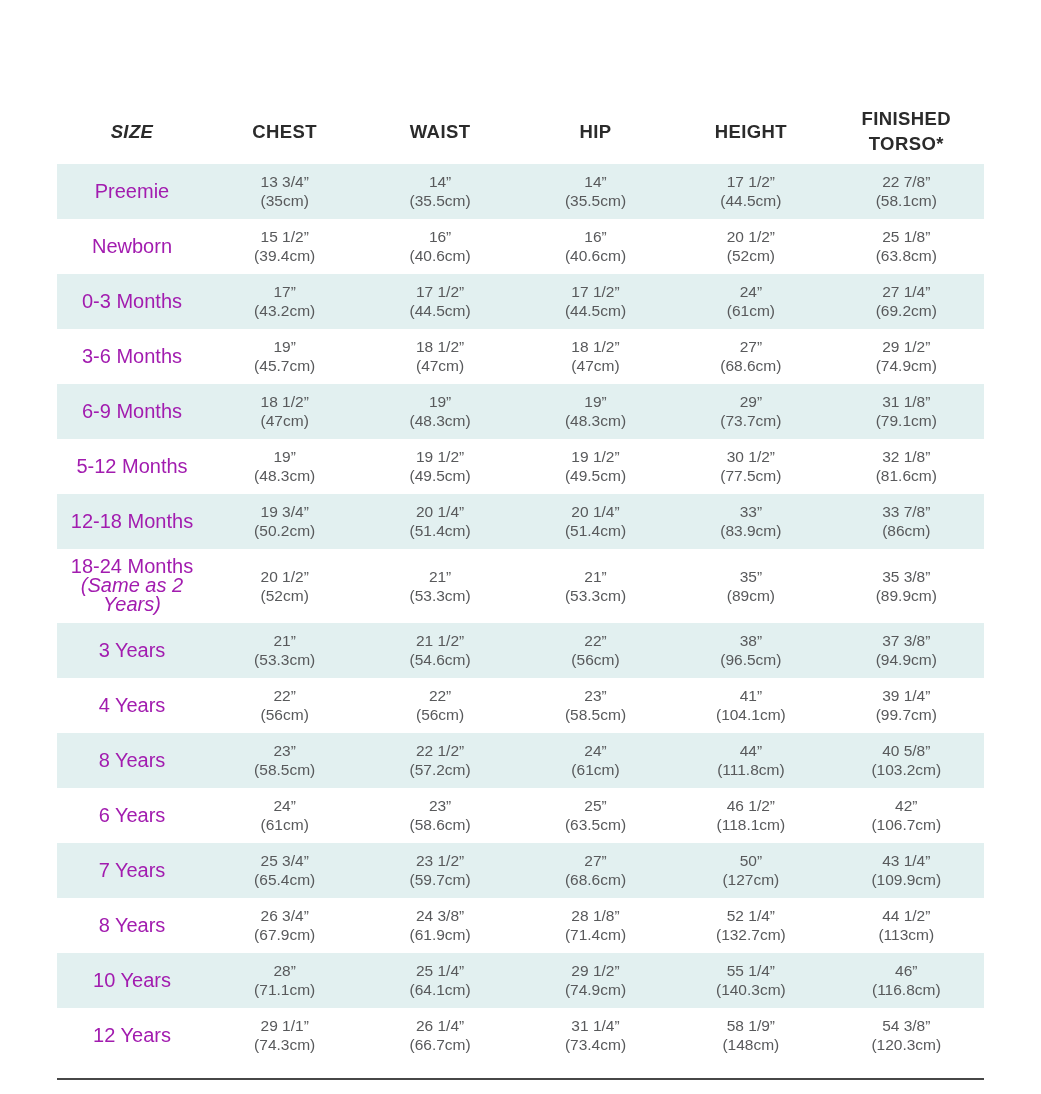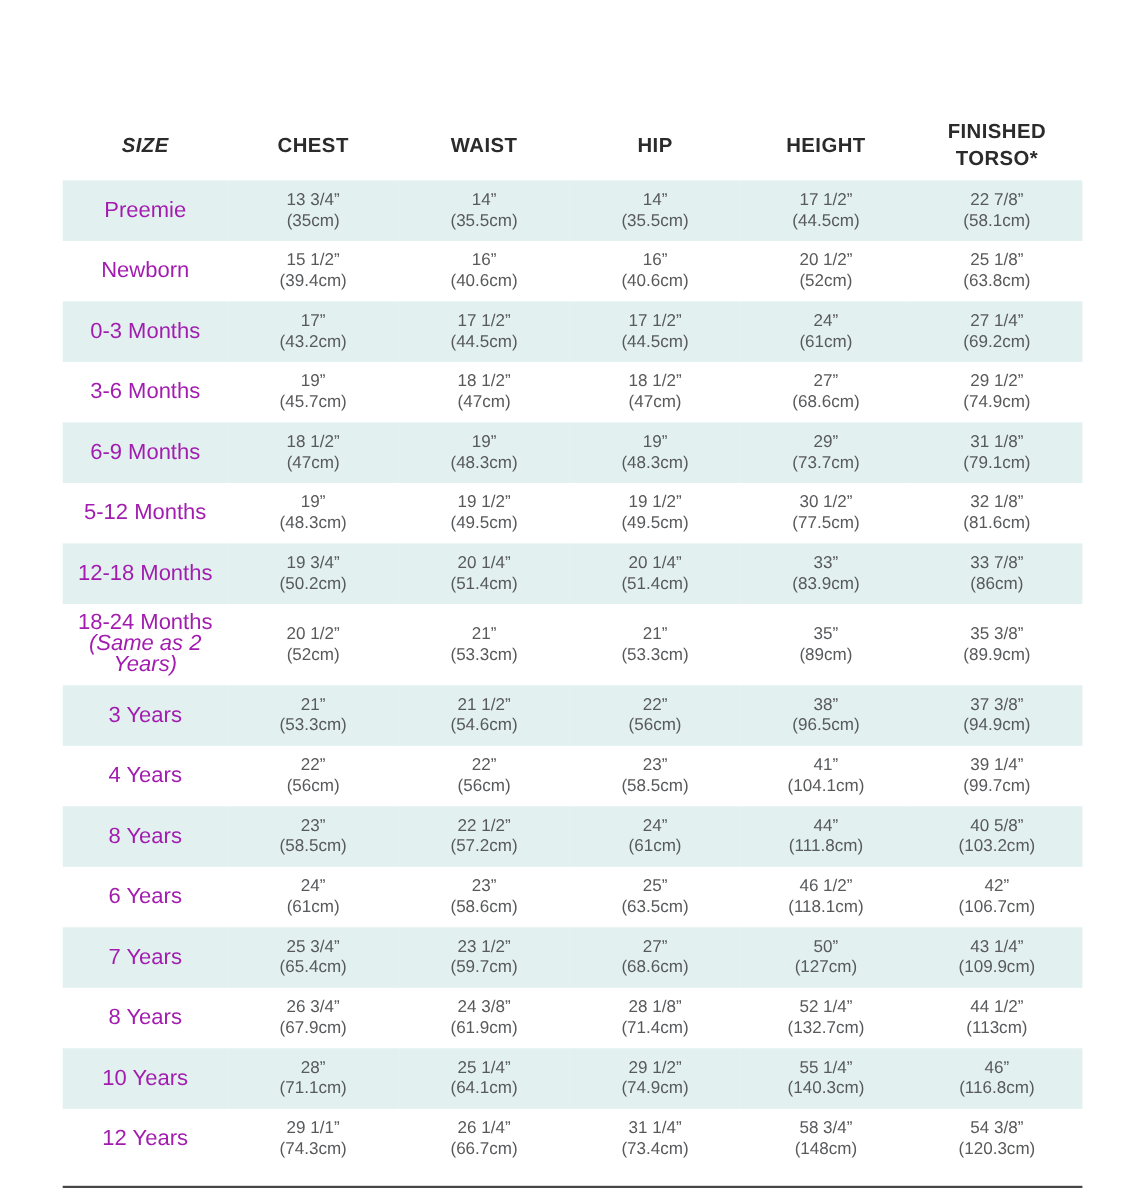--- a/index.html
+++ b/index.html
@@ -474,21 +474,21 @@
           </td>
           <td>
             <div class="in">26 1/4”</div>
             <div class="cm">(66.7cm)</div>
           </td>
           <td>
             <div class="in">31 1/4”</div>
             <div class="cm">(73.4cm)</div>
           </td>
           <td>
-            <div class="in">58 3/4”</div>
+            <div class="in">58 1/9”</div>
             <div class="cm">(148cm)</div>
           </td>
           <td>
             <div class="in">54 3/8”</div>
             <div class="cm">(120.3cm)</div>
           </td>
         </tr>
       </tbody>
   </table>
 

